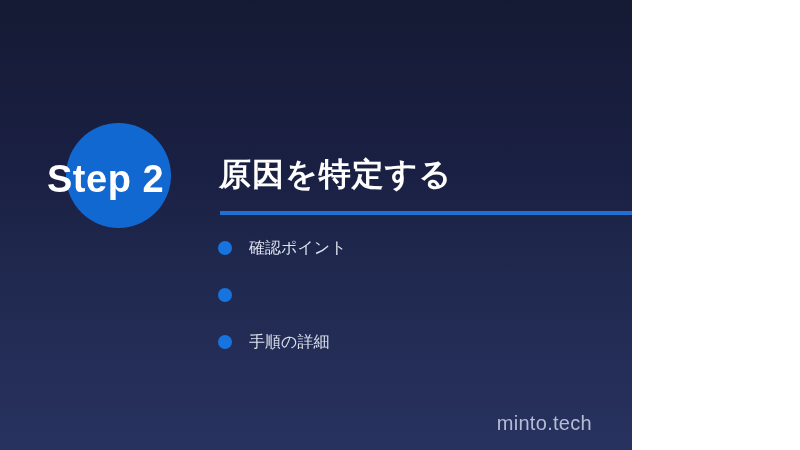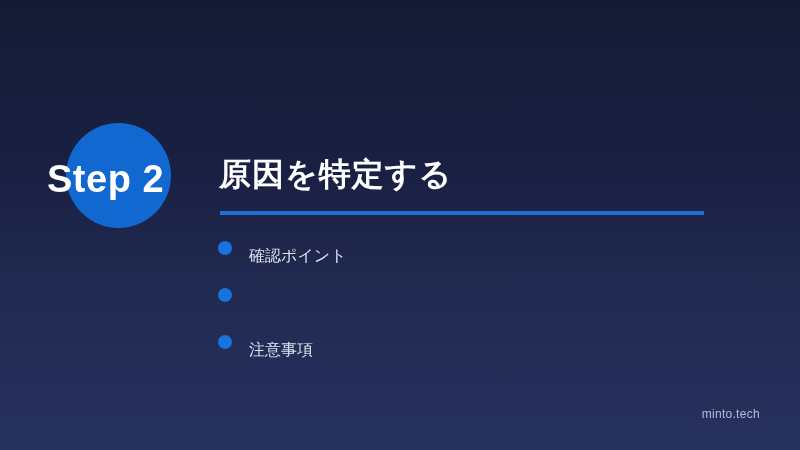--- a/index.html
+++ b/index.html
@@ -8,21 +8,21 @@
   }
   body {
     width: 800px;
     height: 450px;
     overflow: hidden;
     font-family: "Liberation Sans", "DejaVu Sans", sans-serif;
   }
 
   #slide {
     position: relative;
-    width: 800px;
+    width: 632px;
     height: 450px;
     background: linear-gradient(to bottom, #151a34 0%, #1a2043 38%, #20294f 62%, #27325f 100%);
     overflow: hidden;
   }
 
   
   #step-badge {
     position: absolute;
     left: 66px;
     top: 123px;
@@ -94,29 +94,28 @@
   }
 
   .bullet-text {
     position: absolute;
     left: 31px;
     top: 0;
     font-size: 16px;
     line-height: 20px;
     color: #dde3f0;
     white-space: nowrap;
-    margin-top: 8px;
   }
 
   
   #footer-brand {
     position: absolute;
     right: 40px;
-    bottom: 26px;
-    font-size: 12px;
+    bottom: 17px;
+    font-size: 20px;
     line-height: 20px;
     color: #b4bdd6;
     letter-spacing: 0.3px;
     white-space: nowrap;
   }
 </style>
 </head>
 <body>
 
 <div id="slide">
@@ -135,20 +134,20 @@
       <span class="bullet-dot"></span>
       <span class="bullet-text">確認ポイント</span>
     </div>
 
     <div class="bullet-row">
       <span class="bullet-dot"></span>
     </div>
 
     <div class="bullet-row">
       <span class="bullet-dot"></span>
-      <span class="bullet-text">注意事項</span>
+      <span class="bullet-text">手順の詳細</span>
     </div>
 
   </div>
 
   <div id="footer-brand">minto.tech</div>
 
 </div>
 
 </body></html>

